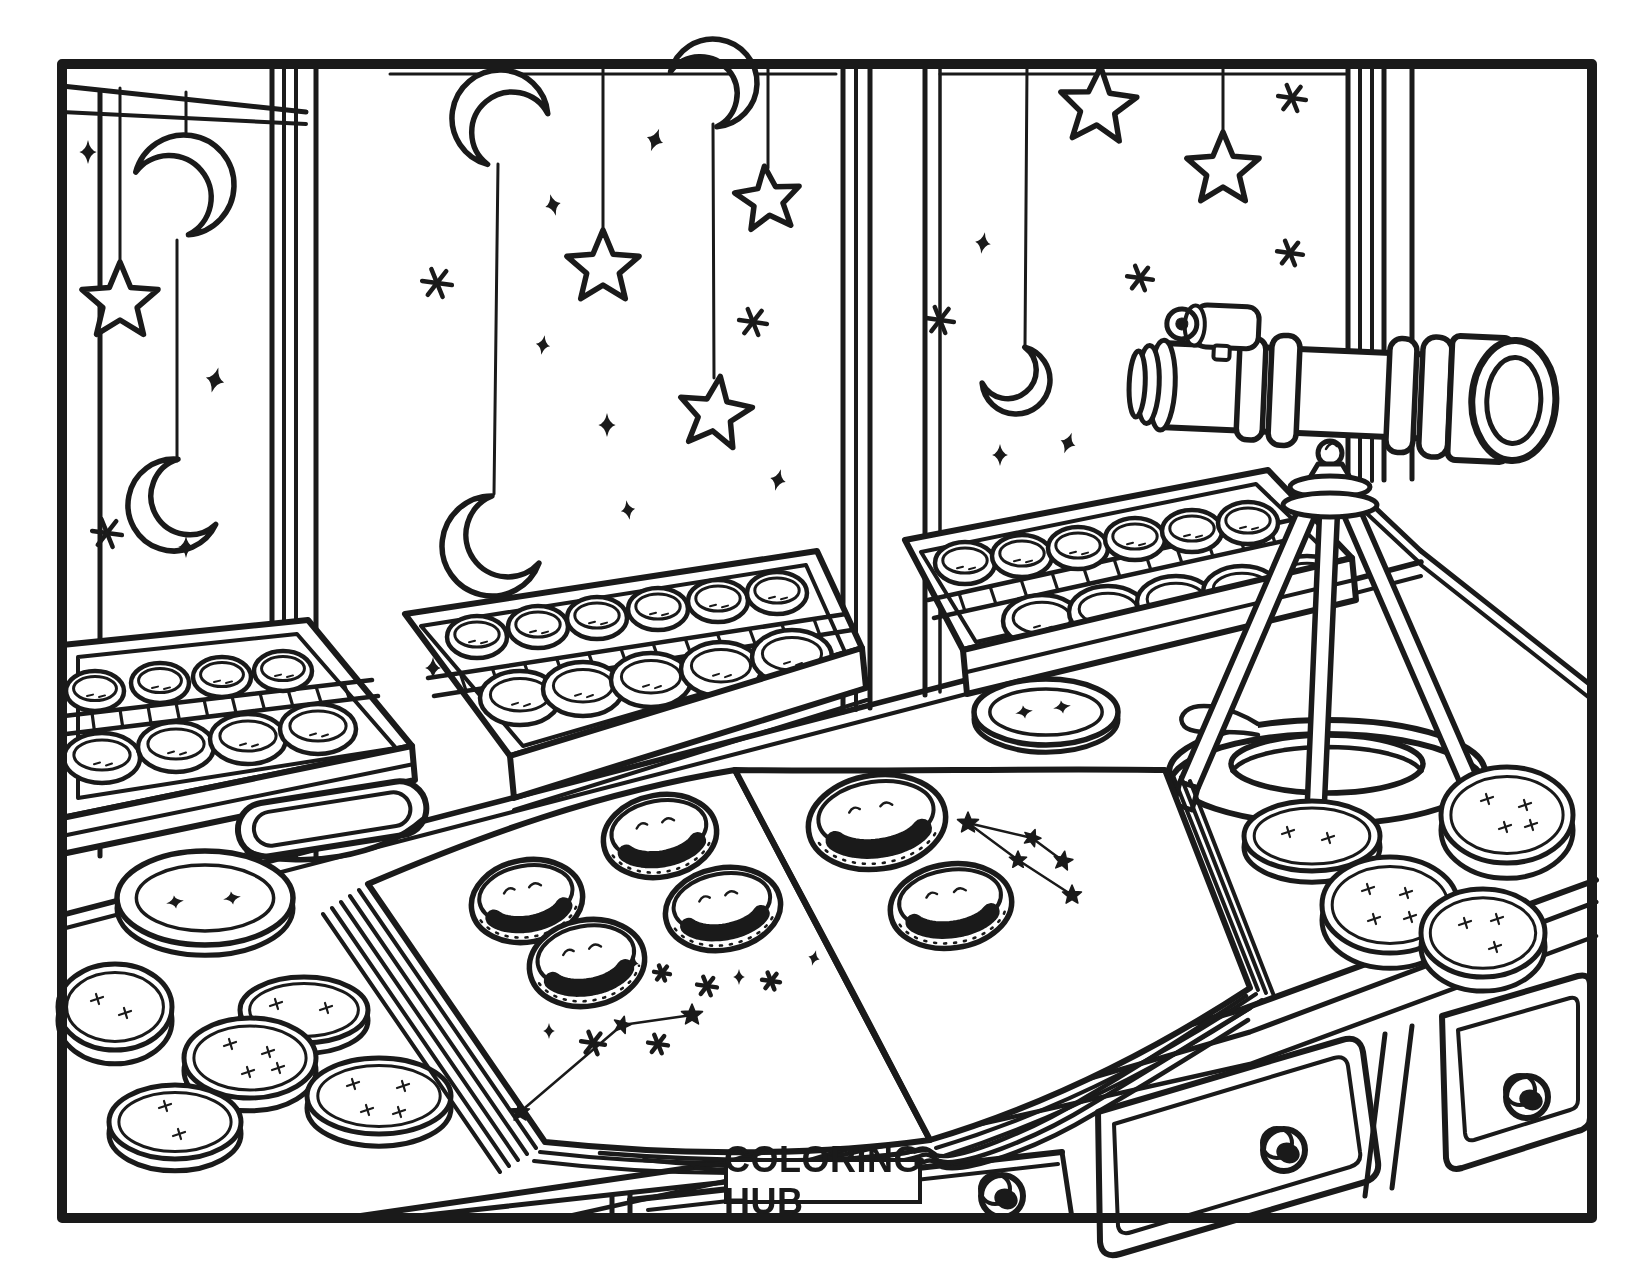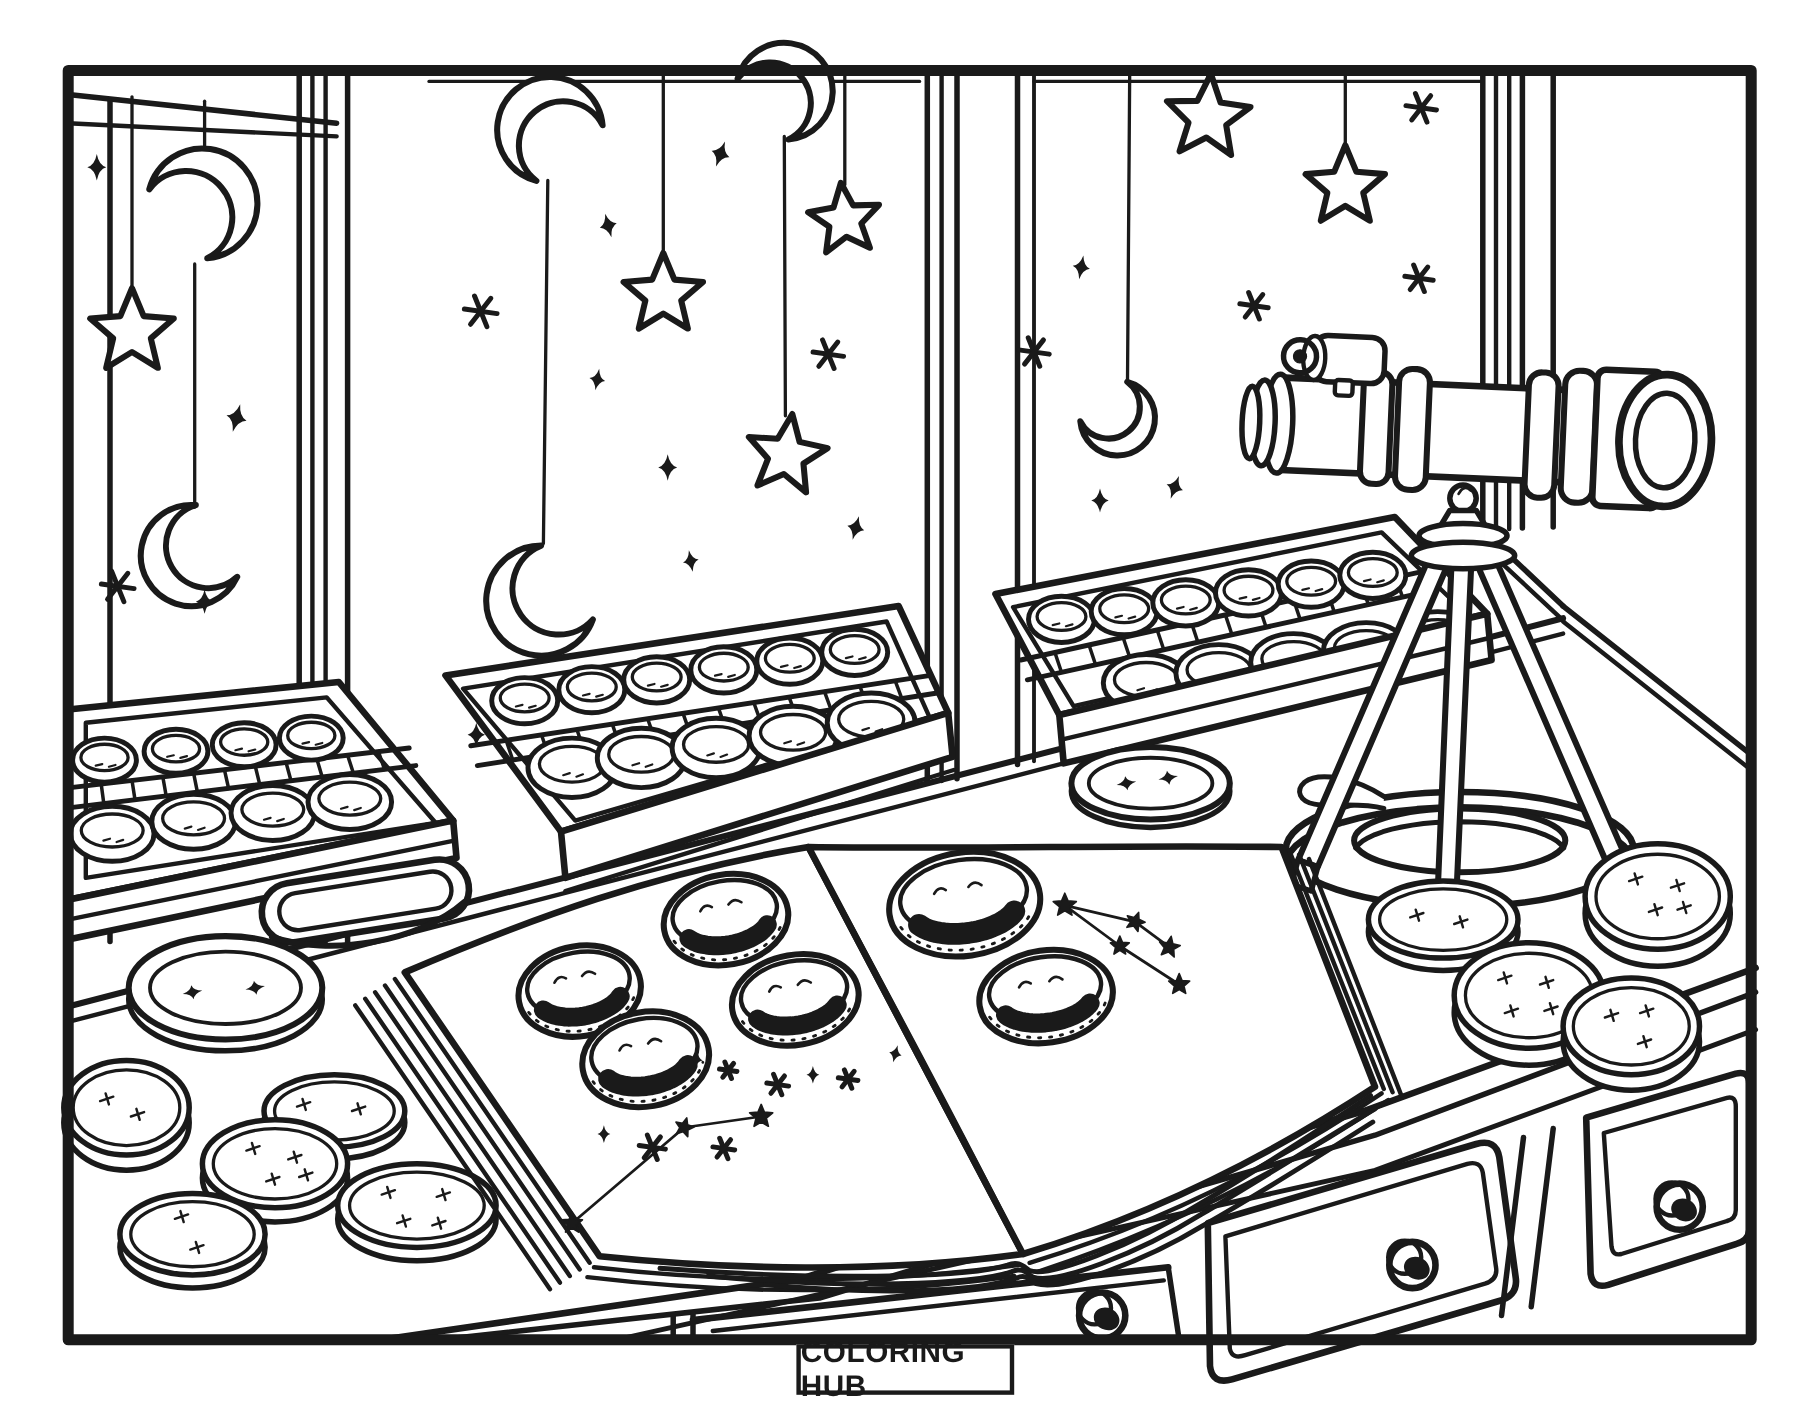--- a/index.html
+++ b/index.html
@@ -1,21 +1,21 @@
 <!DOCTYPE html>
 <html><head>
 <meta charset="utf-8">
 <style>
   html,body{margin:0;padding:0;background:#ffffff;}
   #page{position:relative;width:1650px;height:1275px;background:#ffffff;overflow:hidden;
         font-family:"Liberation Sans",sans-serif;}
   #art{position:absolute;left:0;top:0;width:1650px;height:1275px;}
-  #badge{position:absolute;left:724px;top:1222px;width:198px;height:46px;background:#ffffff;
+  #badge{position:absolute;left:724px;top:1158px;width:198px;height:46px;background:#ffffff;
          border:4px solid #1a1a1a;display:flex;align-items:center;justify-content:center;
-         font-weight:bold;font-size:27px;letter-spacing:.5px;color:#1a1a1a;box-sizing:border-box;
+         font-weight:bold;font-size:36px;letter-spacing:.5px;color:#1a1a1a;box-sizing:border-box;
          font-family:"Liberation Sans",sans-serif;}
 </style>
 </head>
 <body>
 
 <div id="page">
   <svg id="art" viewBox="0 0 1650 1275" xmlns="http://www.w3.org/2000/svg" style="background: rgb(255, 255, 255);">
       <g>
         <line x1="62" y1="86" x2="306" y2="112" stroke="#1a1a1a" stroke-width="5" fill="none" stroke-linecap="round" stroke-linejoin="round"></line>
         <line x1="62" y1="112" x2="306" y2="124" stroke="#1a1a1a" stroke-width="4" fill="none" stroke-linecap="round" stroke-linejoin="round"></line>

